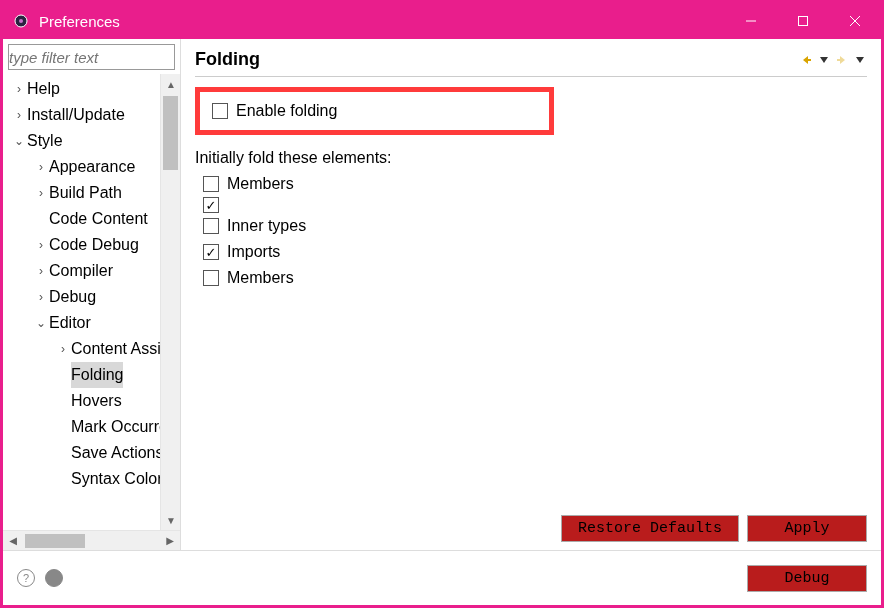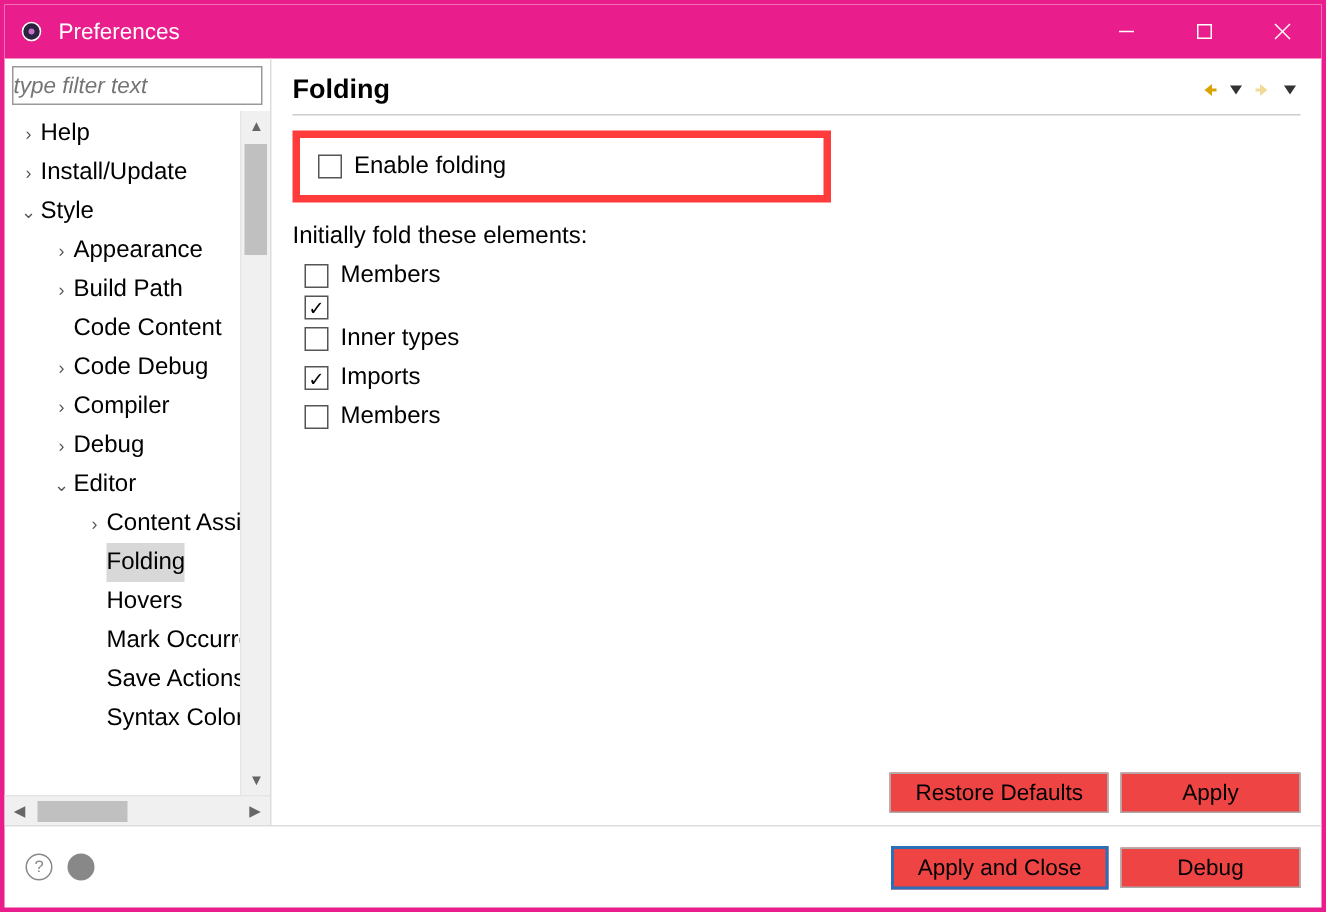--- a/index.html
+++ b/index.html
@@ -181,24 +181,24 @@
     .fold-list { padding-left: 8px; }
     .content-body { flex: 1; }
     .content-footer {
       display: flex;
       justify-content: flex-end;
       gap: 8px;
       padding-top: 6px;
     }
     .btn {
       border: 1px solid #aaa;
-      background: #ef4444;
+      background: #b91c1c;
       padding: 4px 16px;
       font-size: 15px;
-      font-family: Liberation Sans, sans-serif;
+      font-family: Liberation Mono, monospace;
       min-width: 120px;
       text-align: center;
     }
     .btn.primary { border: 2px solid #2c6fb6; }
     
     .bottombar {
       height: 54px;
       display: flex;
       align-items: center;
       padding: 0 14px;
@@ -395,15 +395,14 @@
     </div>
   </div>
 </div>
 
 <div class="bottombar">
   <div class="help-icons">
     <div class="circ">?</div>
     <div class="circ" style="background:#888;border-color:#888"></div>
   </div>
   <div class="spacer"></div>
-  <button class="btn primary">Apply and Close</button>
   <button class="btn" style="margin-left:8px">Debug</button>
 </div>
 
 </body></html>

